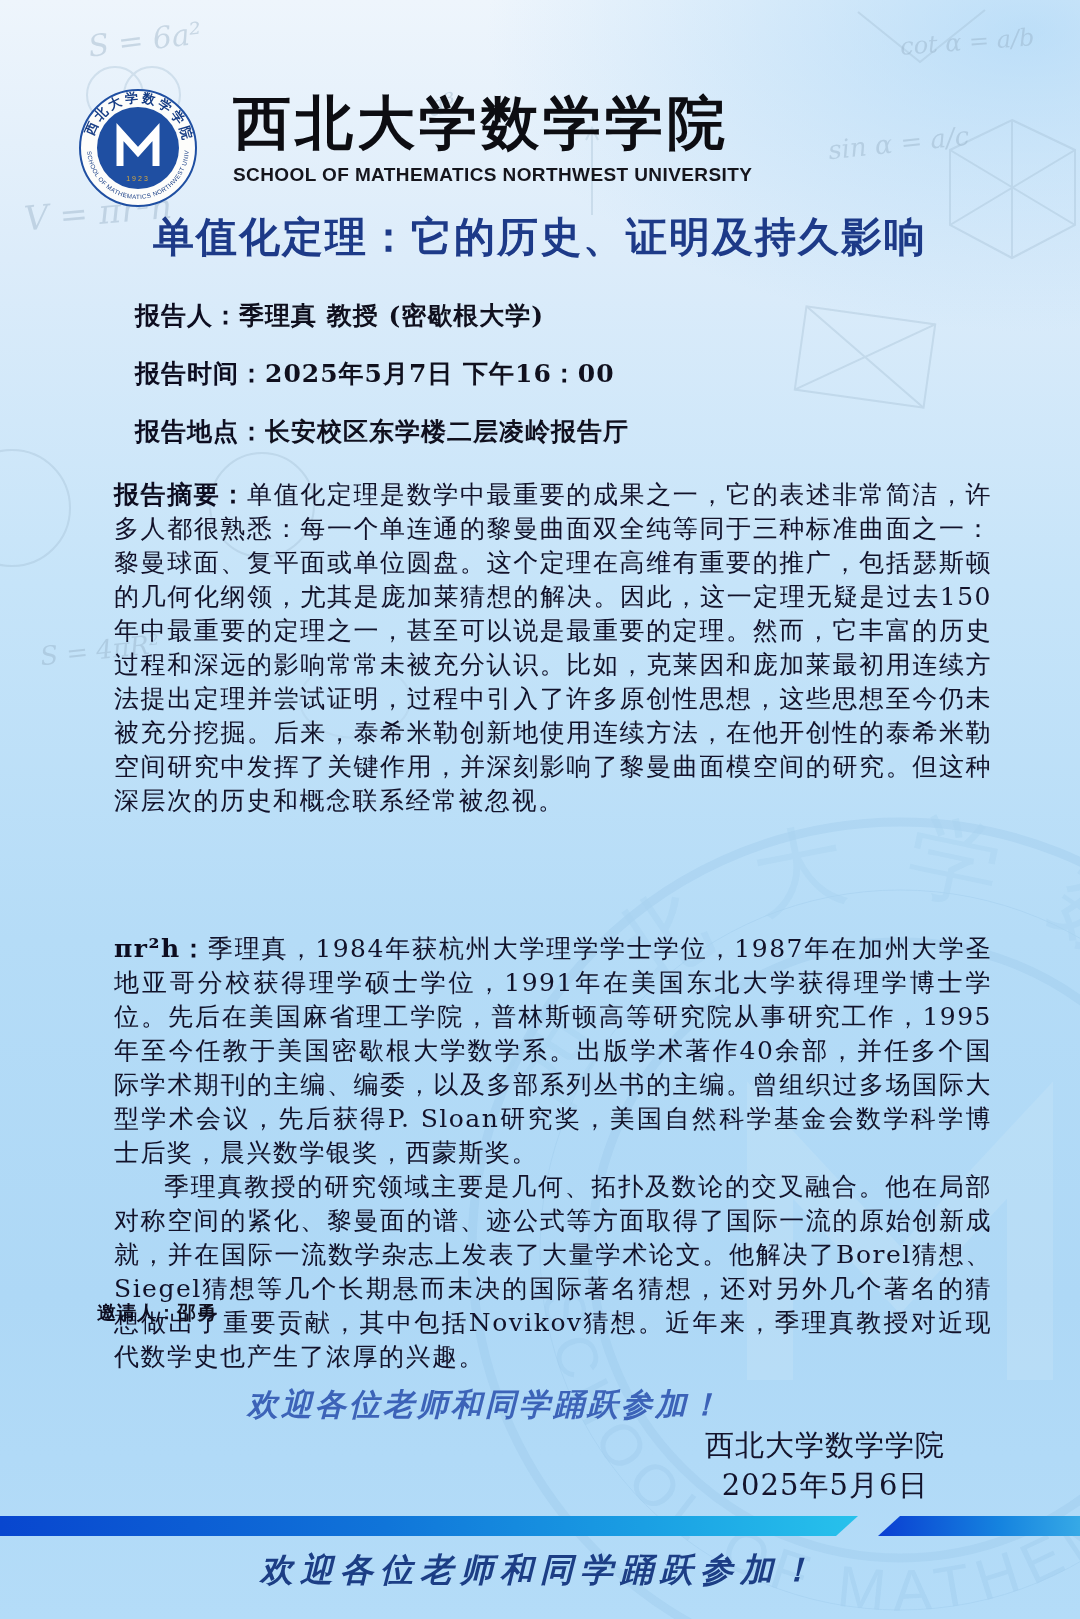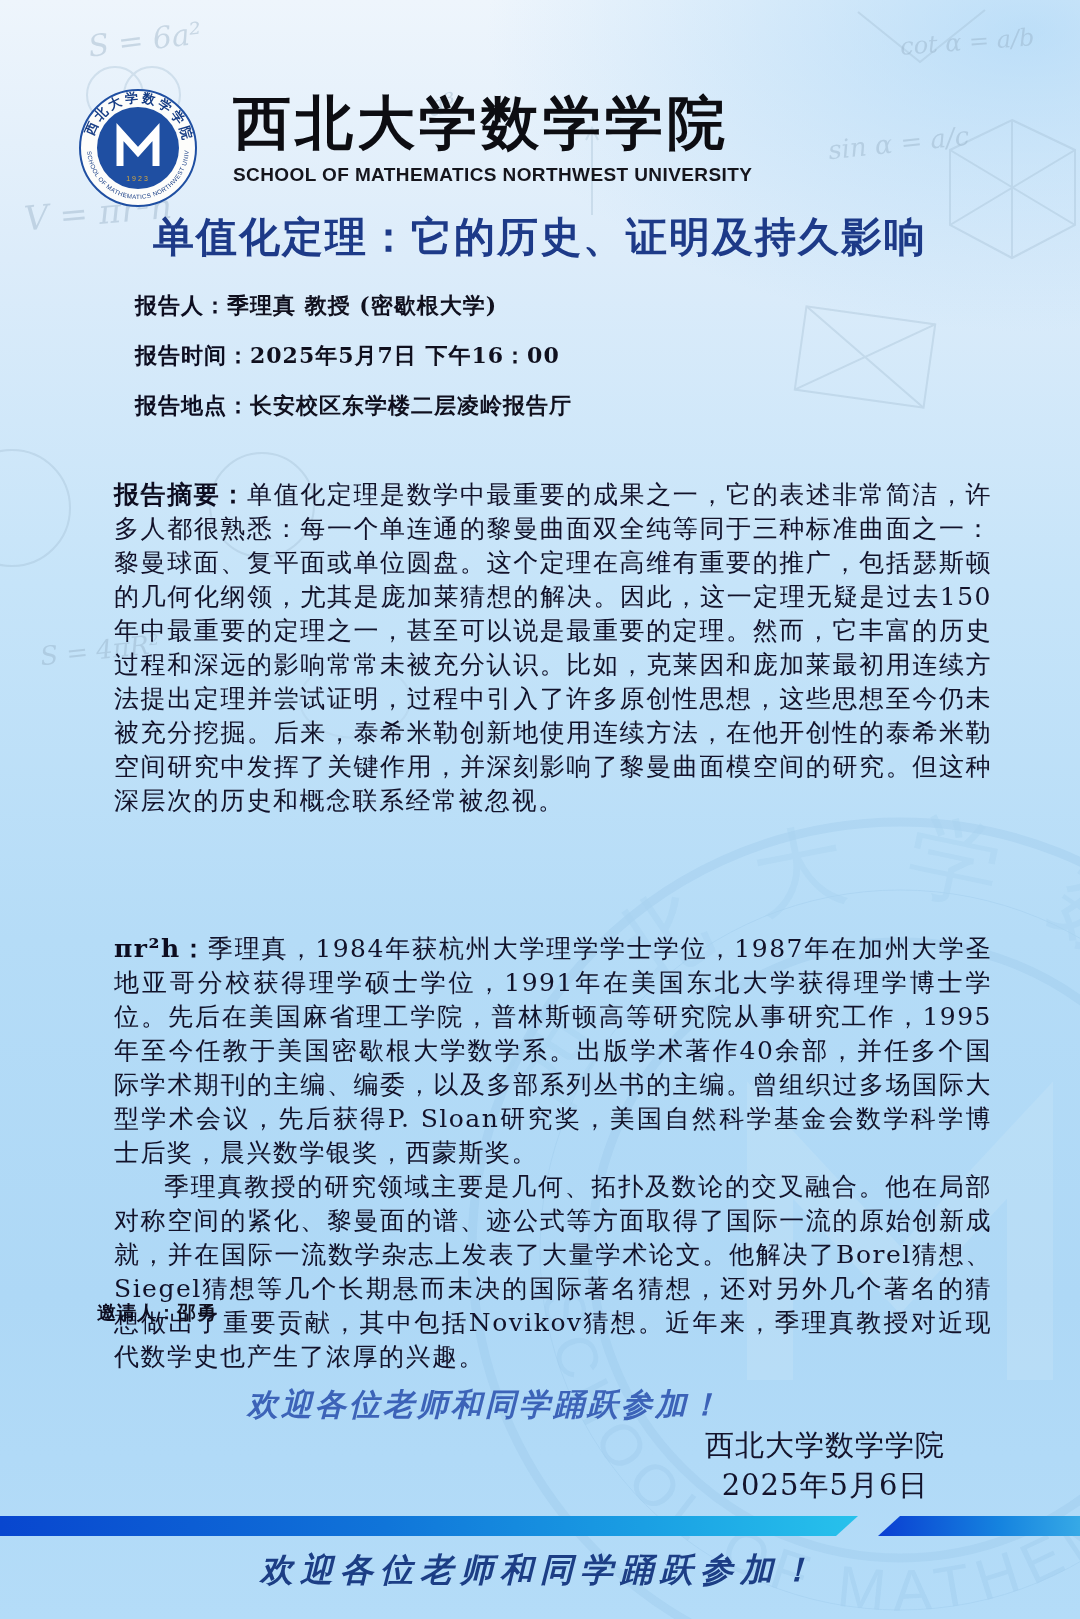--- a/index.html
+++ b/index.html
@@ -21,21 +21,21 @@
     font-family:"DejaVu Serif",serif;}
   .school-en{font-size:19px;font-weight:700;color:#15151c;letter-spacing:.4px;margin-top:8px;
     font-family:"Liberation Sans","DejaVu Sans",sans-serif;}
   .forum-label{position:absolute;left:642px;top:122px;font-size:37px;color:#2f62c4;
     border-bottom:3px solid #2f62c4;padding-bottom:2px;letter-spacing:1px;font-weight:500;}
   
   .main-title{position:absolute;left:0;right:0;top:210px;text-align:center;
     font-size:41px;font-weight:700;color:#1d3a88;letter-spacing:2px;font-family:Liberation Serif, serif;}
   
   .meta{position:absolute;left:135px;top:291px;}
-  .meta-row{height:50px;font-size:22px;font-weight:700;color:#10101e;letter-spacing:1px;}
+  .meta-row{height:50px;font-size:25px;font-weight:700;color:#10101e;letter-spacing:1px;margin-top:8px;}
   
   .section{position:absolute;left:114px;width:878px;font-size:25px;line-height:34px;
     color:#12122a;text-align:justify;letter-spacing:1.5px;}
   .section p{margin:0;}
   .section p.indent{text-indent:2em;}
   .lbl{font-weight:700;color:#0d0d20;}
   .abstract-sec{top:478px;}
   .bio-sec{top:932px;}
   .inviter{position:absolute;left:97px;top:1300px;font-size:19px;font-weight:700;color:#10101e;letter-spacing:1px;}
   .welcome-line{position:absolute;left:0;right:110px;top:1384px;text-align:center;

